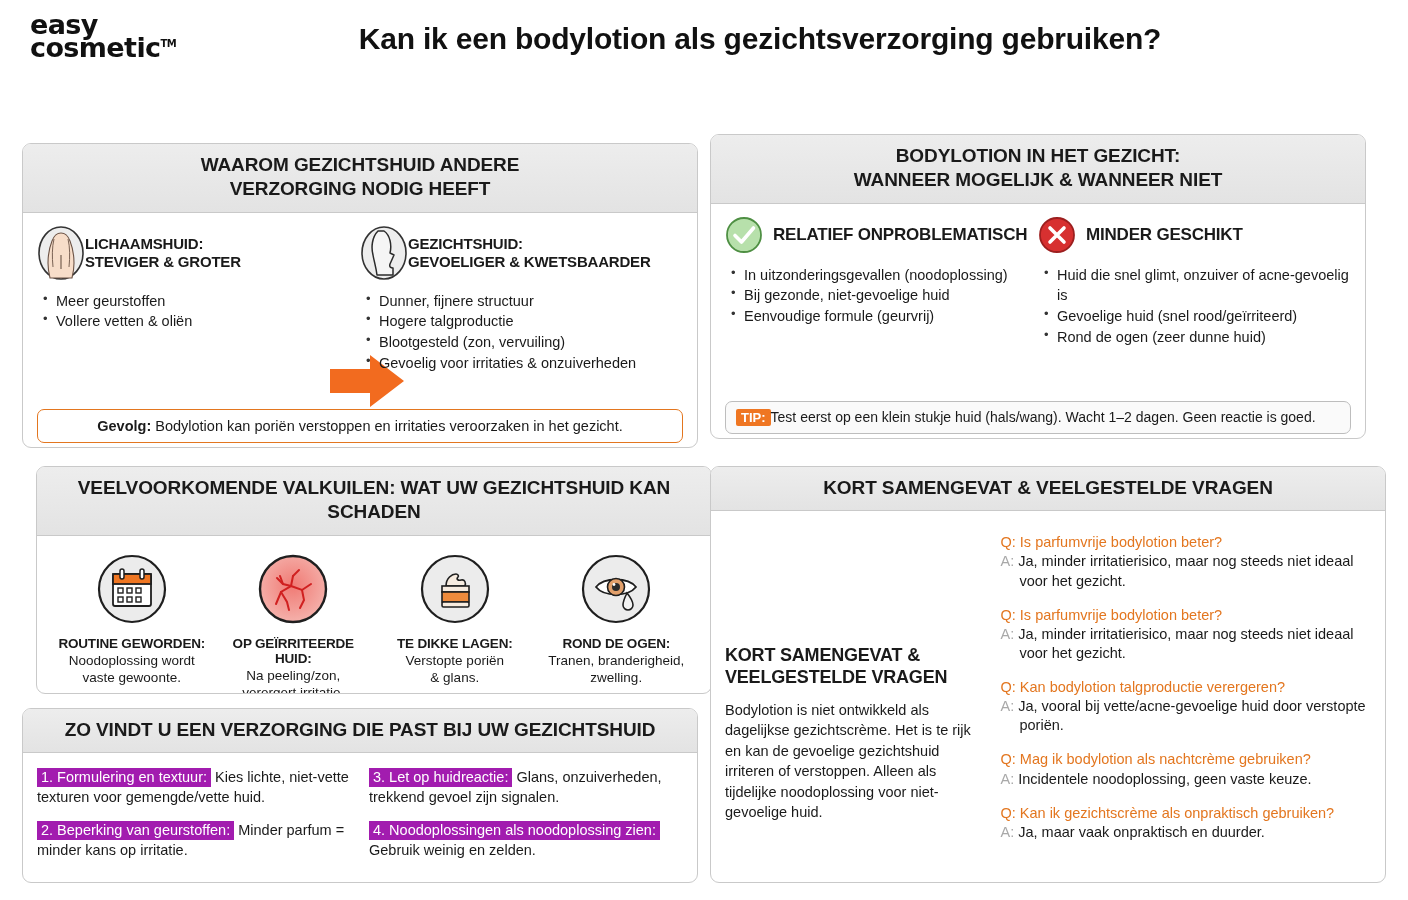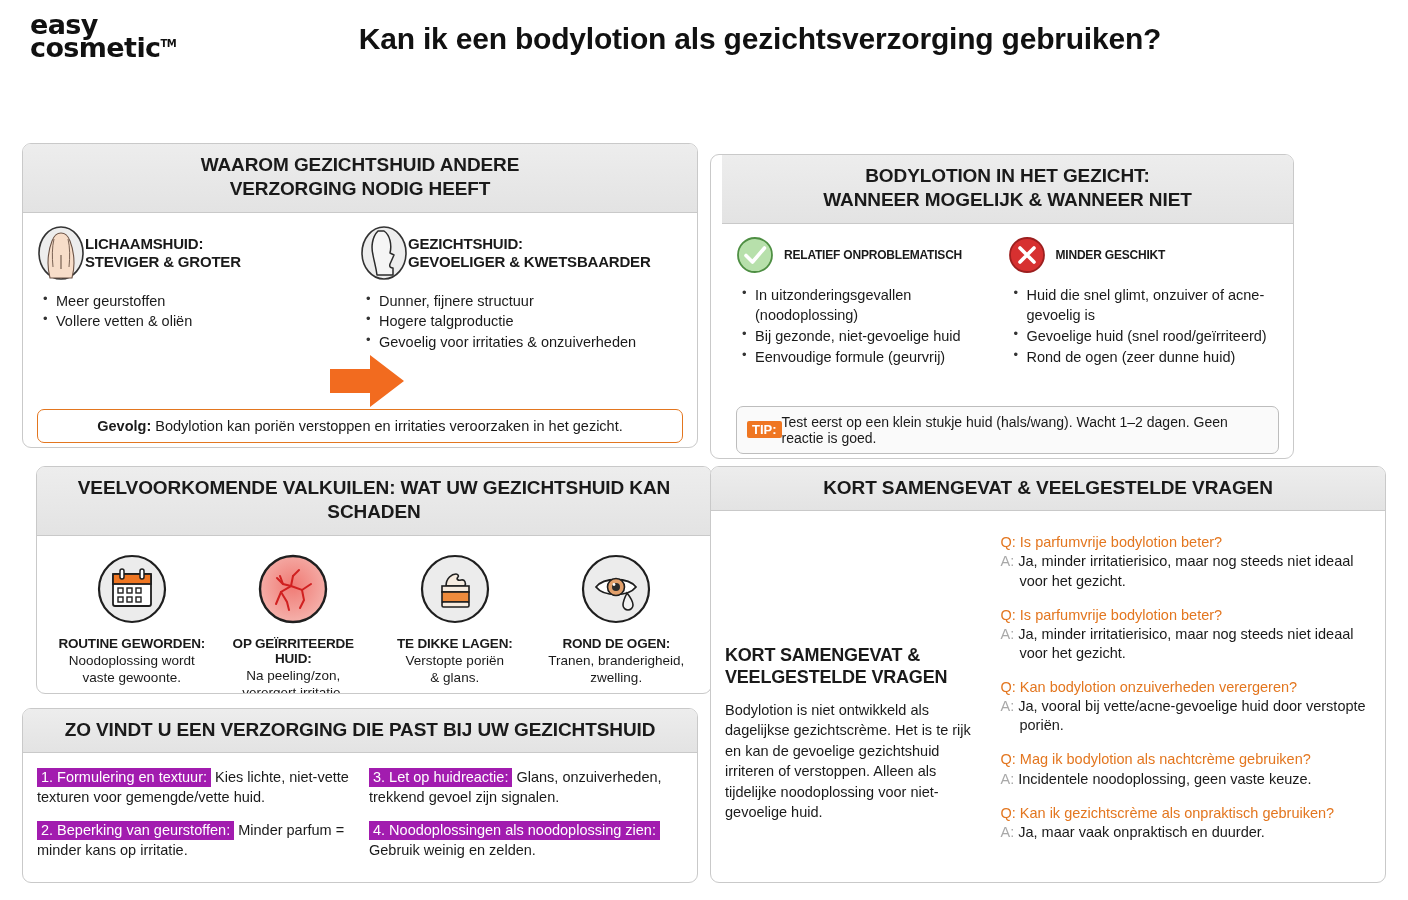--- a/index.html
+++ b/index.html
@@ -39,21 +39,21 @@
     font-weight: bold;
     color: #1a1a1a;
     padding: 9px 10px 10px;
     font-size: 19px;
     line-height: 1.28;
     letter-spacing: -0.1px;
   }
   .panel-body { padding: 12px 14px 10px; position: relative; }
 
   #panel-why   { left: 22px;  top: 143px; width: 676px; height: 305px; }
-  #panel-when  { left: 710px; top: 154px; width: 584px; height: 305px; padding-left: 11px; }
+  #panel-when  { left: 710px; top: 134px; width: 656px; height: 305px; }
   #panel-pitf  { left: 36px;  top: 466px; width: 676px; height: 228px; }
   #panel-find  { left: 22px;  top: 708px; width: 676px; height: 175px; }
   #panel-faq   { left: 710px; top: 466px; width: 676px; height: 417px; }
 
   
   .two-col { display: flex; gap: 0; }
   .col-half { width: 50%; position: relative; }
   .icon-row { display: flex; align-items: center; margin-bottom: 10px; }
   .circ-icon { width: 48px; height: 56px; flex: 0 0 48px; }
   .icon-cap { font-size: 15px; font-weight: bold; line-height: 1.18; letter-spacing: -0.2px; }
@@ -72,21 +72,21 @@
     position: absolute; left: 14px; right: 14px; bottom: 12px;
     border: 1.5px solid #e3761f; border-radius: 7px;
     padding: 8px 3px; text-align: center;
     font-size: 14.5px; background: #fff;
   }
   .callout b { font-weight: bold; }
 
   
   .badge-row { display: flex; align-items: center; gap: 10px; margin-bottom: 11px; }
   .badge-ic { width: 38px; height: 38px; flex: 0 0 38px; }
-  .badge-txt { font-size: 12px; font-weight: bold; letter-spacing: -0.2px; }
+  .badge-txt { font-size: 17px; font-weight: bold; letter-spacing: -0.2px; }
   .tipbox {
     position: absolute; left: 14px; right: 14px; bottom: 12px;
     border: 1px solid #bdbdbd; border-radius: 7px;
     padding: 7px 10px; background: #fafafa;
     font-size: 14px; display: flex; align-items: center; 
   }
   .tip-tag {
     background: #ef7622; color: #fff; font-weight: bold;
     font-size: 13px; padding: 1px 5px; border-radius: 2px;
   }
@@ -168,20 +168,21 @@
               <path d="M18 6 C12 12 11 22 13 30 C14 36 16 42 17 50 L33 50 L33 43 C31 43 29 42 30 39 L34 30 L30 28 C32 20 30 10 24 6 Z" fill="#f5f5f5" stroke="#2b2b2b" stroke-width="1.5" stroke-linejoin="round"></path>
             </svg>
             <div class="icon-cap">
               <span>GEZICHTSHUID:</span><br>
               <span>GEVOELIGER &amp; KWETSBAARDER</span>
             </div>
           </div>
           <ul class="bullets">
             <li>Dunner, fijnere structuur</li>
             <li>Hogere talgproductie</li>
+            <li>Blootgesteld (zon, vervuiling)</li>
             <li>Gevoelig voor irritaties &amp; onzuiverheden</li>
           </ul>
         </div>
       </div>
 
       <div class="callout">
         <b>Gevolg:</b><span> Bodylotion kan poriën verstoppen en irritaties veroorzaken in het gezicht.</span>
       </div>
     </div>
   </div>
@@ -362,21 +363,21 @@
             <div class="q">Q: Is parfumvrije bodylotion beter?</div>
             <div class="a"><span class="ak">A:</span><span> Ja, minder irritatierisico, maar nog steeds niet ideaal voor het gezicht.</span></div>
           </div>
 
           <div class="qa">
             <div class="q">Q: Is parfumvrije bodylotion beter?</div>
             <div class="a"><span class="ak">A:</span><span> Ja, minder irritatierisico, maar nog steeds niet ideaal voor het gezicht.</span></div>
           </div>
 
           <div class="qa">
-            <div class="q">Q: Kan bodylotion onzuiverheden verergeren?</div>
+            <div class="q">Q: Kan bodylotion talgproductie verergeren?</div>
             <div class="a"><span class="ak">A:</span><span> Ja, vooral bij vette/acne-gevoelige huid door verstopte poriën.</span></div>
           </div>
 
           <div class="qa">
             <div class="q">Q: Mag ik bodylotion als nachtcrème gebruiken?</div>
             <div class="a"><span class="ak">A:</span><span> Incidentele noodoplossing, geen vaste keuze.</span></div>
           </div>
 
           <div class="qa">
             <div class="q">Q: Kan ik gezichtscrème als onpraktisch gebruiken?</div>

